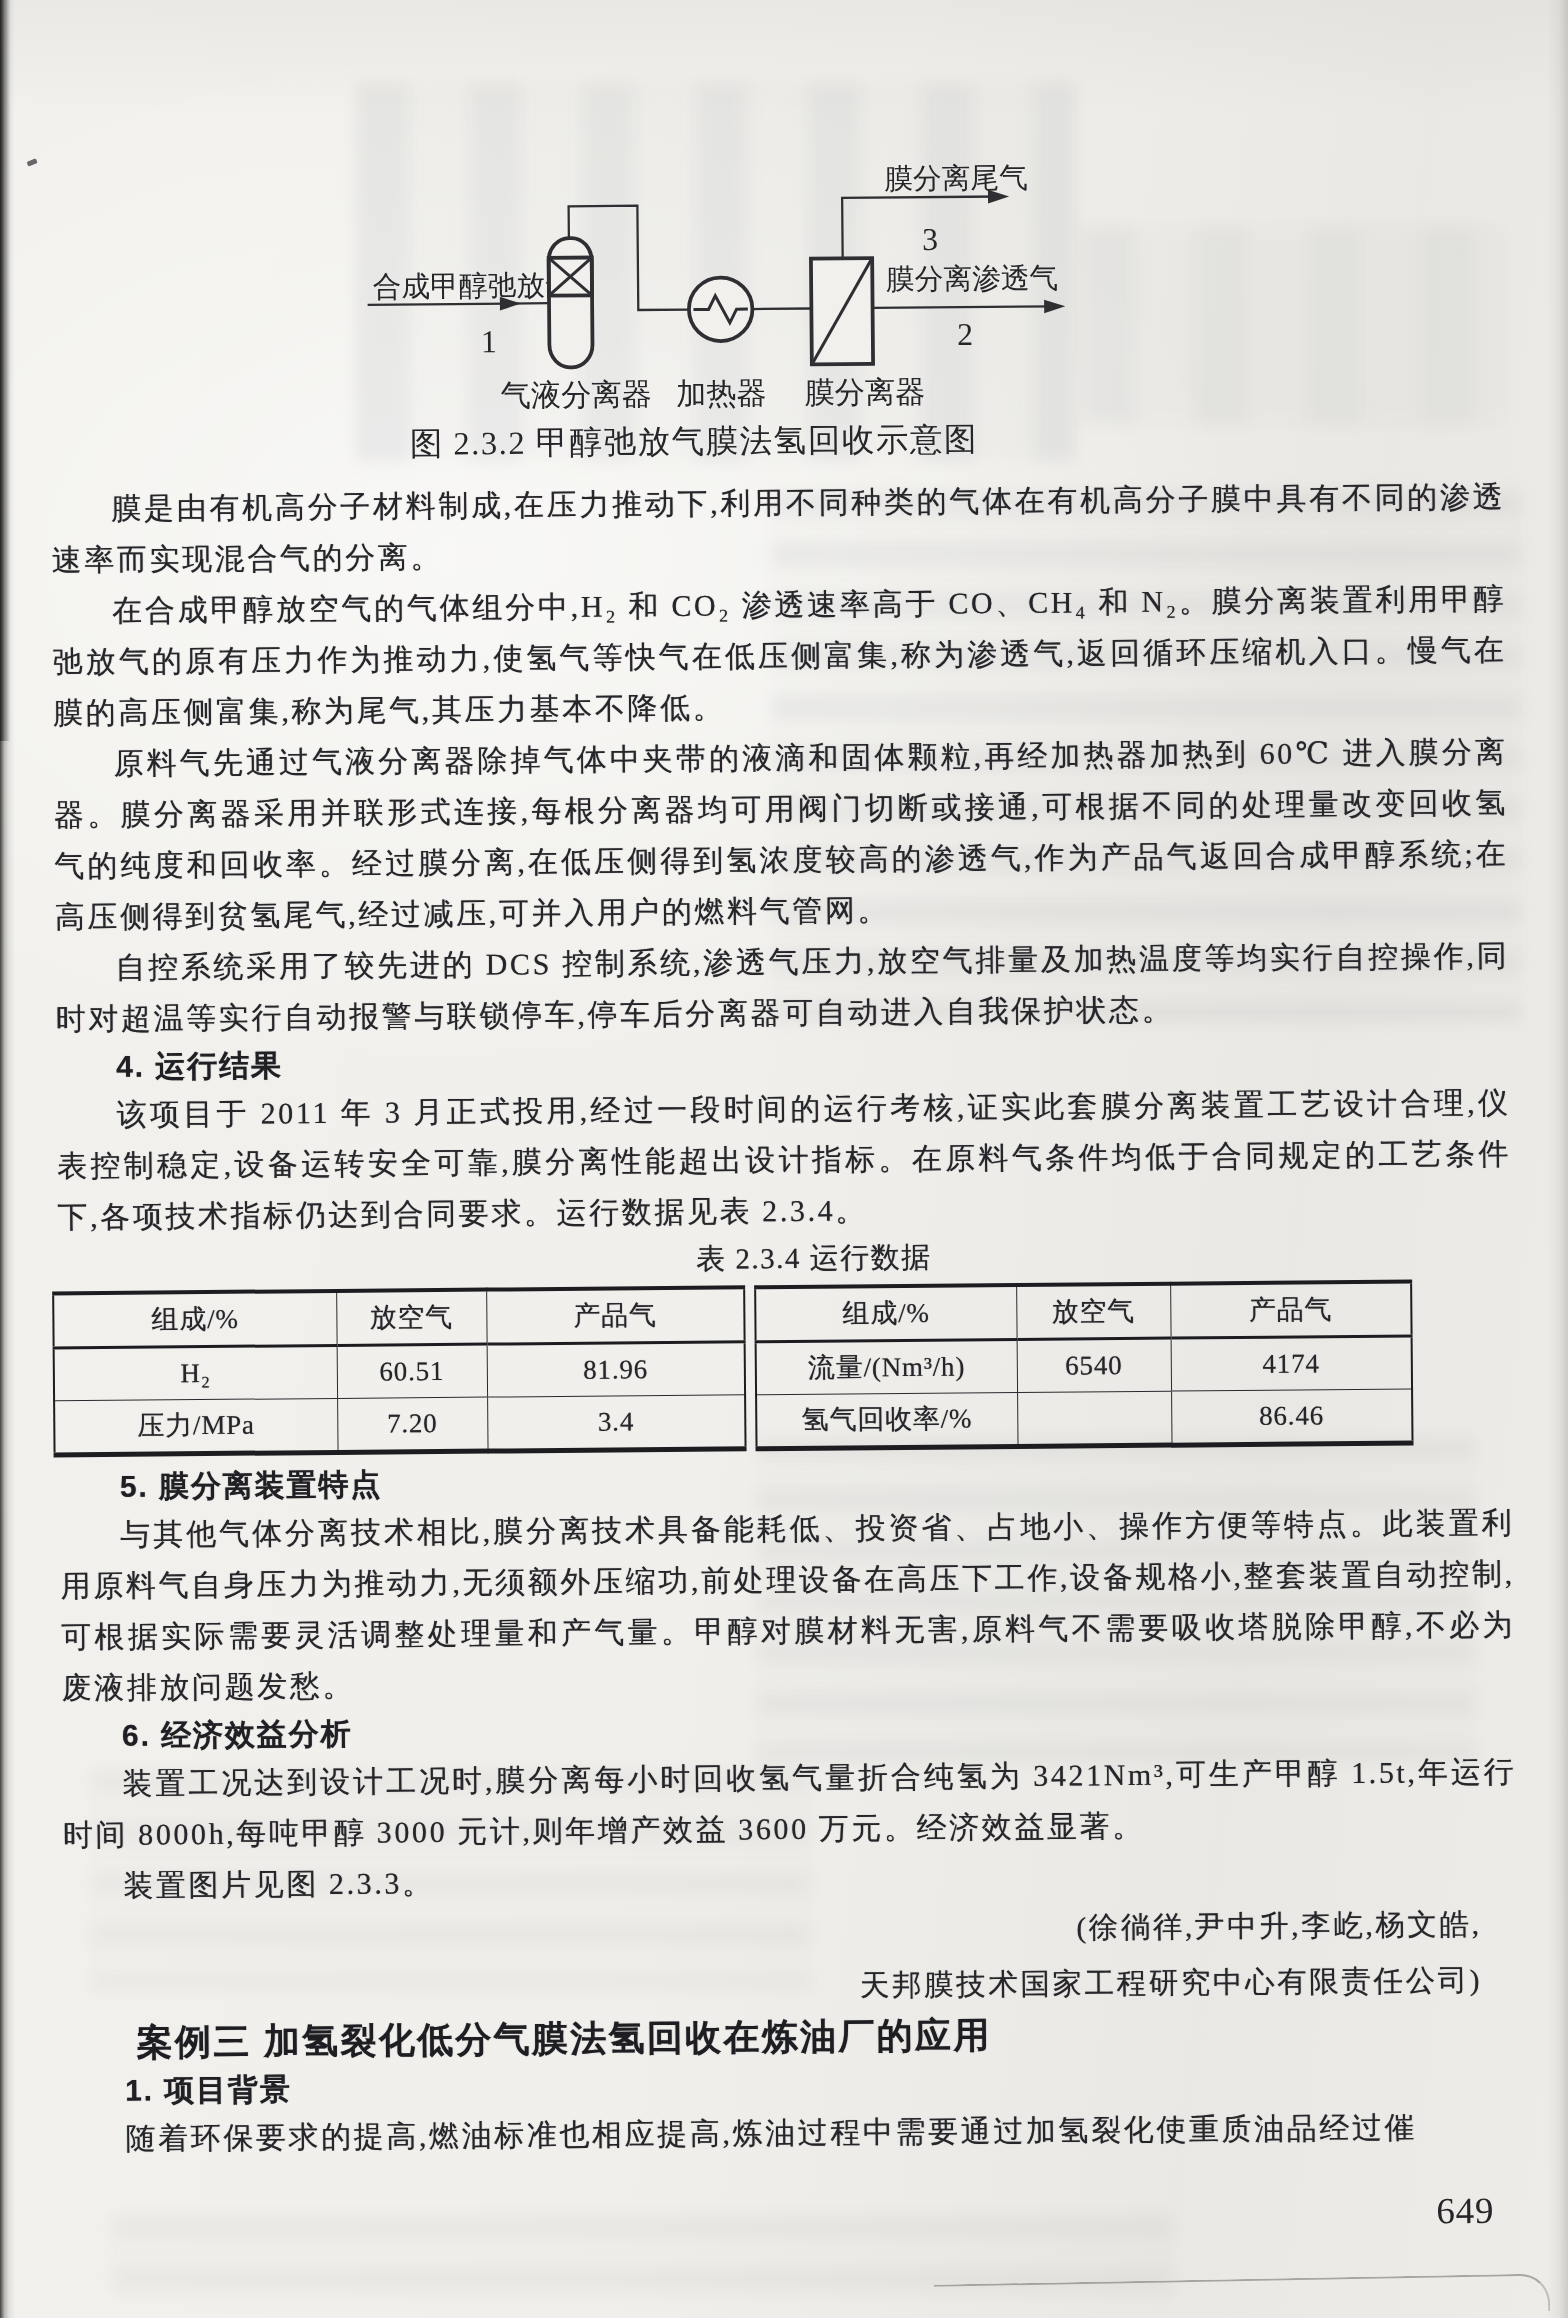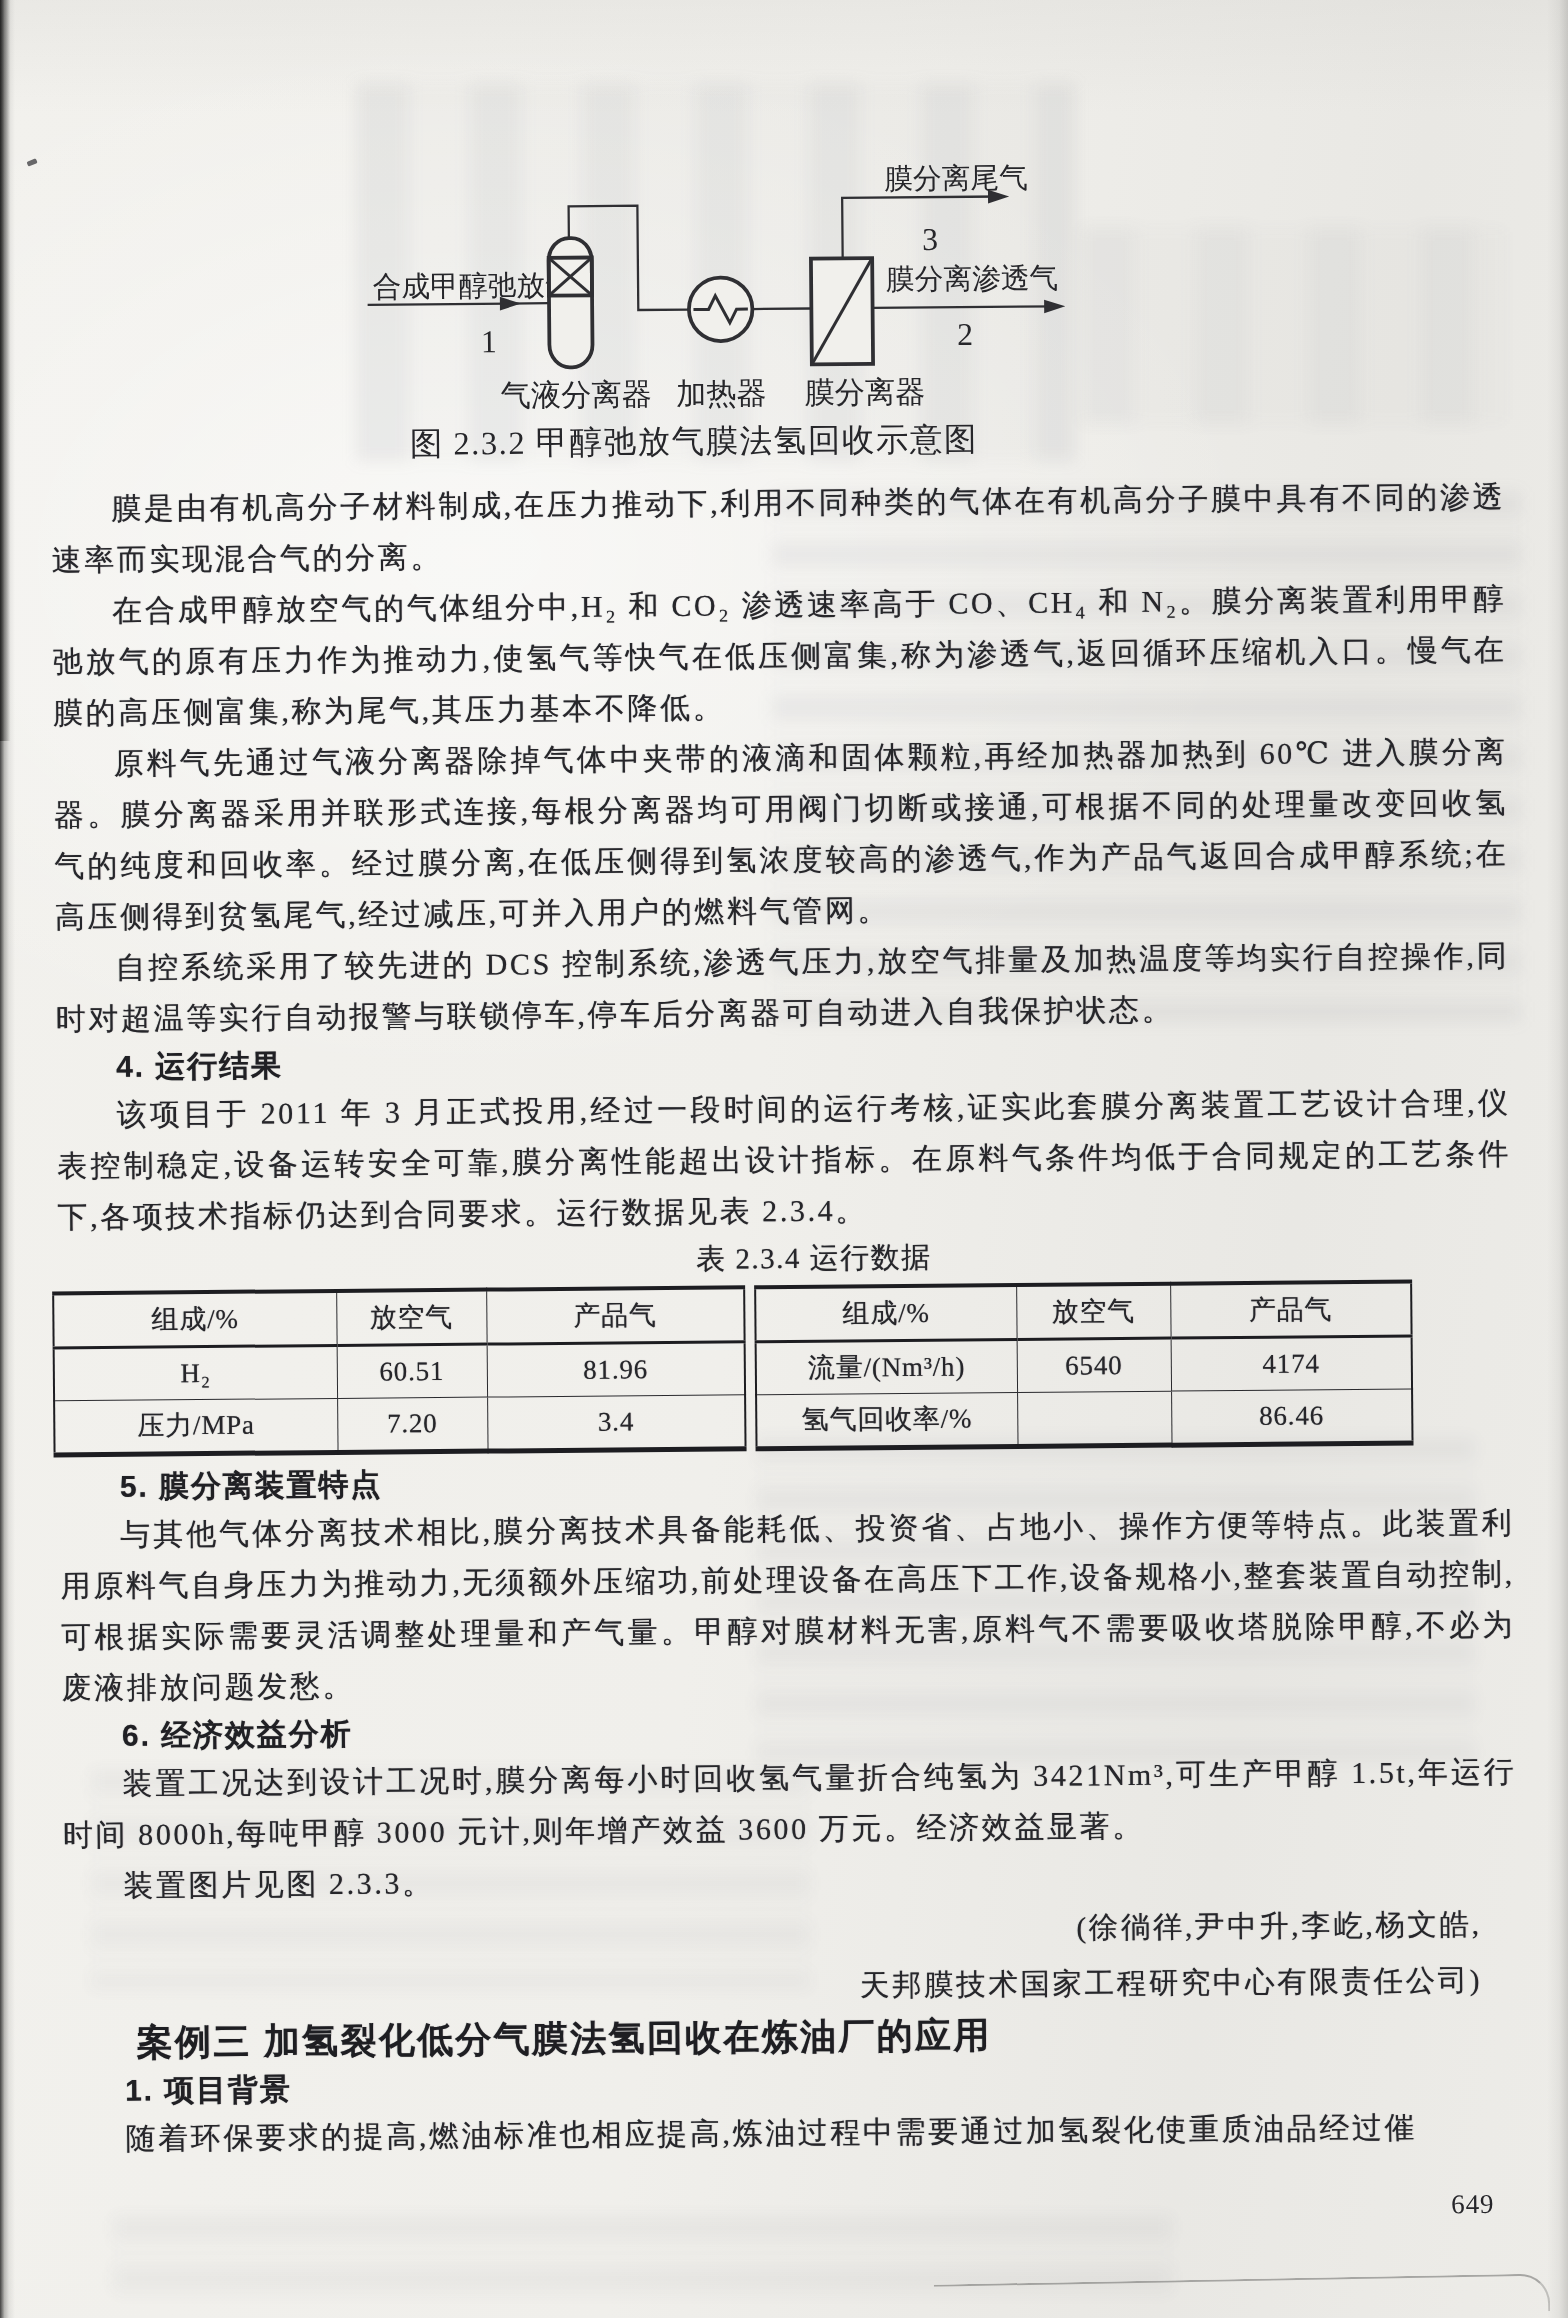--- a/index.html
+++ b/index.html
@@ -36,21 +36,21 @@
     padding:0;height:43px;overflow:hidden;white-space:nowrap;
   }
   thead th{border-bottom:3px solid #1d1d21;height:45px;}
   tbody tr + tr td{border-top:1.5px solid #2a2a2e;}
   .sig{margin-top:54px;text-align:right;padding-right:36px;font-size:29.5px;text-indent:0;}
   .case-head{
     font-family:"Liberation Sans","DejaVu Sans",sans-serif;font-weight:700;
     font-size:36px;line-height:50px;letter-spacing:2.3px;margin:13.6px 0 0 0;text-indent:0;color:#1e1e22;
   }
   .h-sub{margin-top:32px;}
-  .pagenum{position:absolute;right:83px;top:2195px;font-size:27px;letter-spacing:0.8px;}
+  .pagenum{position:absolute;right:83px;top:2195px;font-size:37px;letter-spacing:0.8px;}
   
   .diagram{position:absolute;left:333px;top:144px;}
   .diagram text{fill:#26262a;font-family:"Liberation Serif","DejaVu Serif",serif;}
   
   .edge-left{position:absolute;left:0;top:0;width:15px;height:100%;
     background:linear-gradient(90deg, rgba(18,18,18,0.78), rgba(90,90,88,0.38) 4.5px, rgba(140,140,138,0.16) 9px, rgba(140,140,138,0) 15px);}
   .edge-left-top{position:absolute;left:0;top:0;width:10.6px;height:741px;
     background:linear-gradient(90deg, rgba(10,10,10,0.55), rgba(10,10,10,0) 10.6px);}
   .edge-right{position:absolute;right:0;top:0;width:21px;height:100%;
     background:linear-gradient(270deg, rgba(120,120,118,0.28), rgba(150,150,148,0.12) 9px, rgba(150,150,148,0) 21px);}

